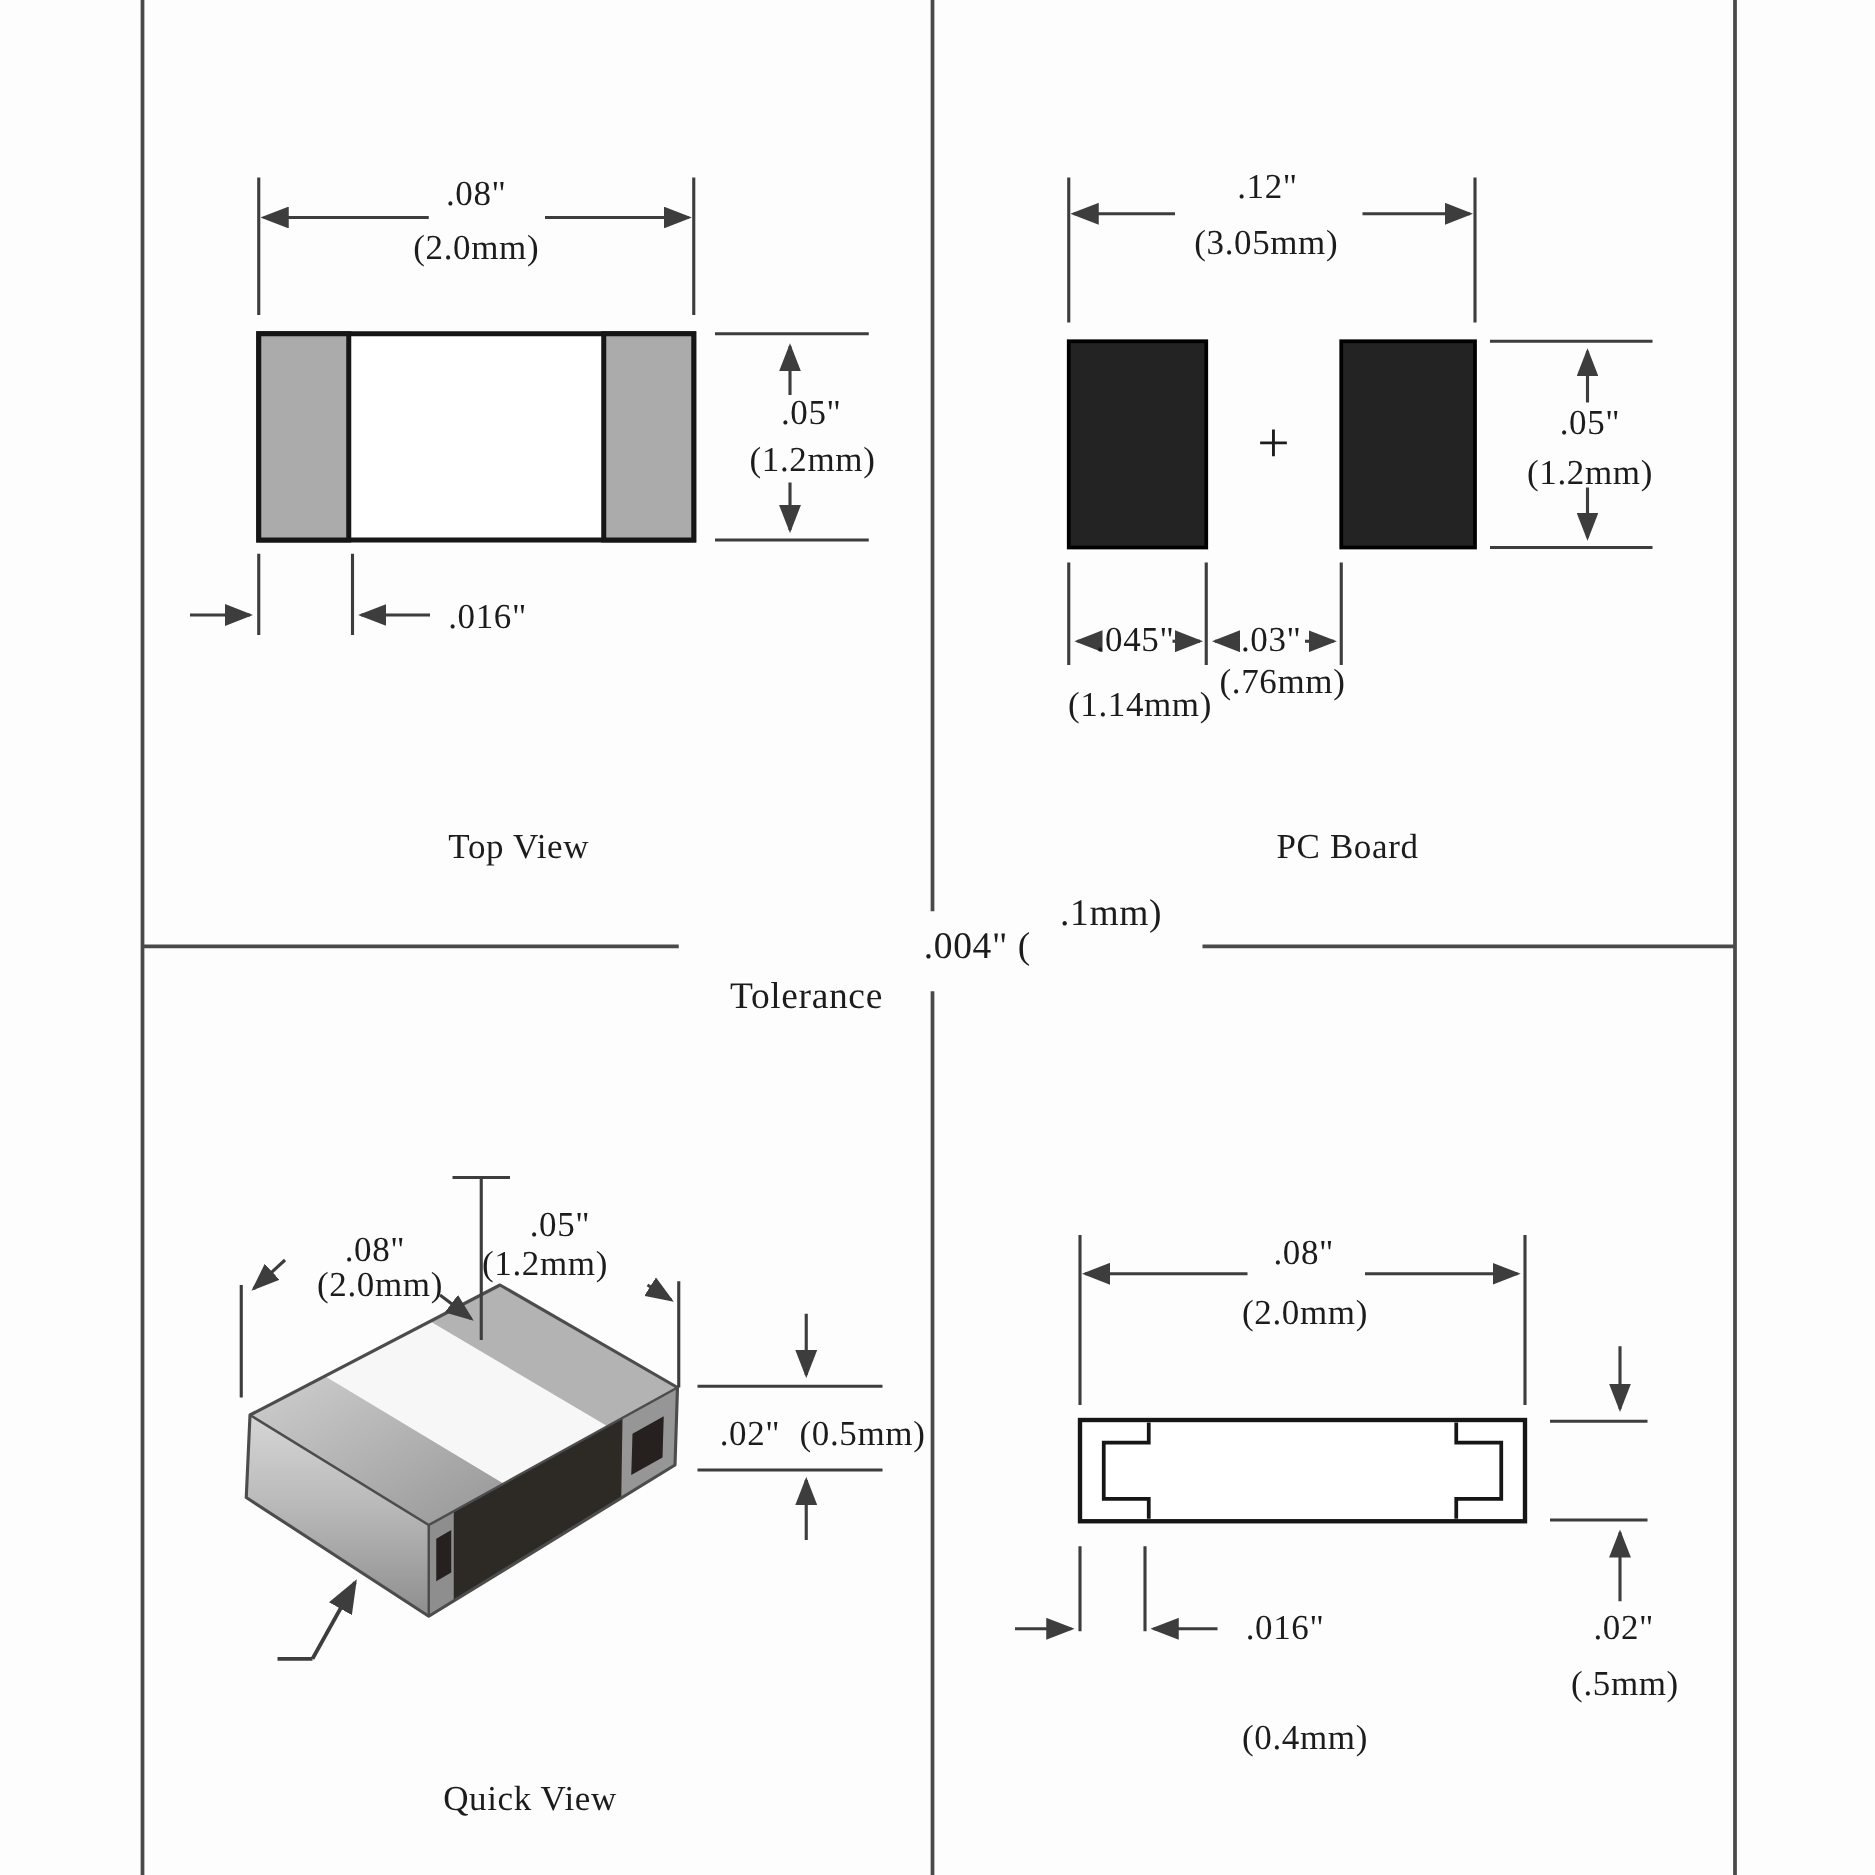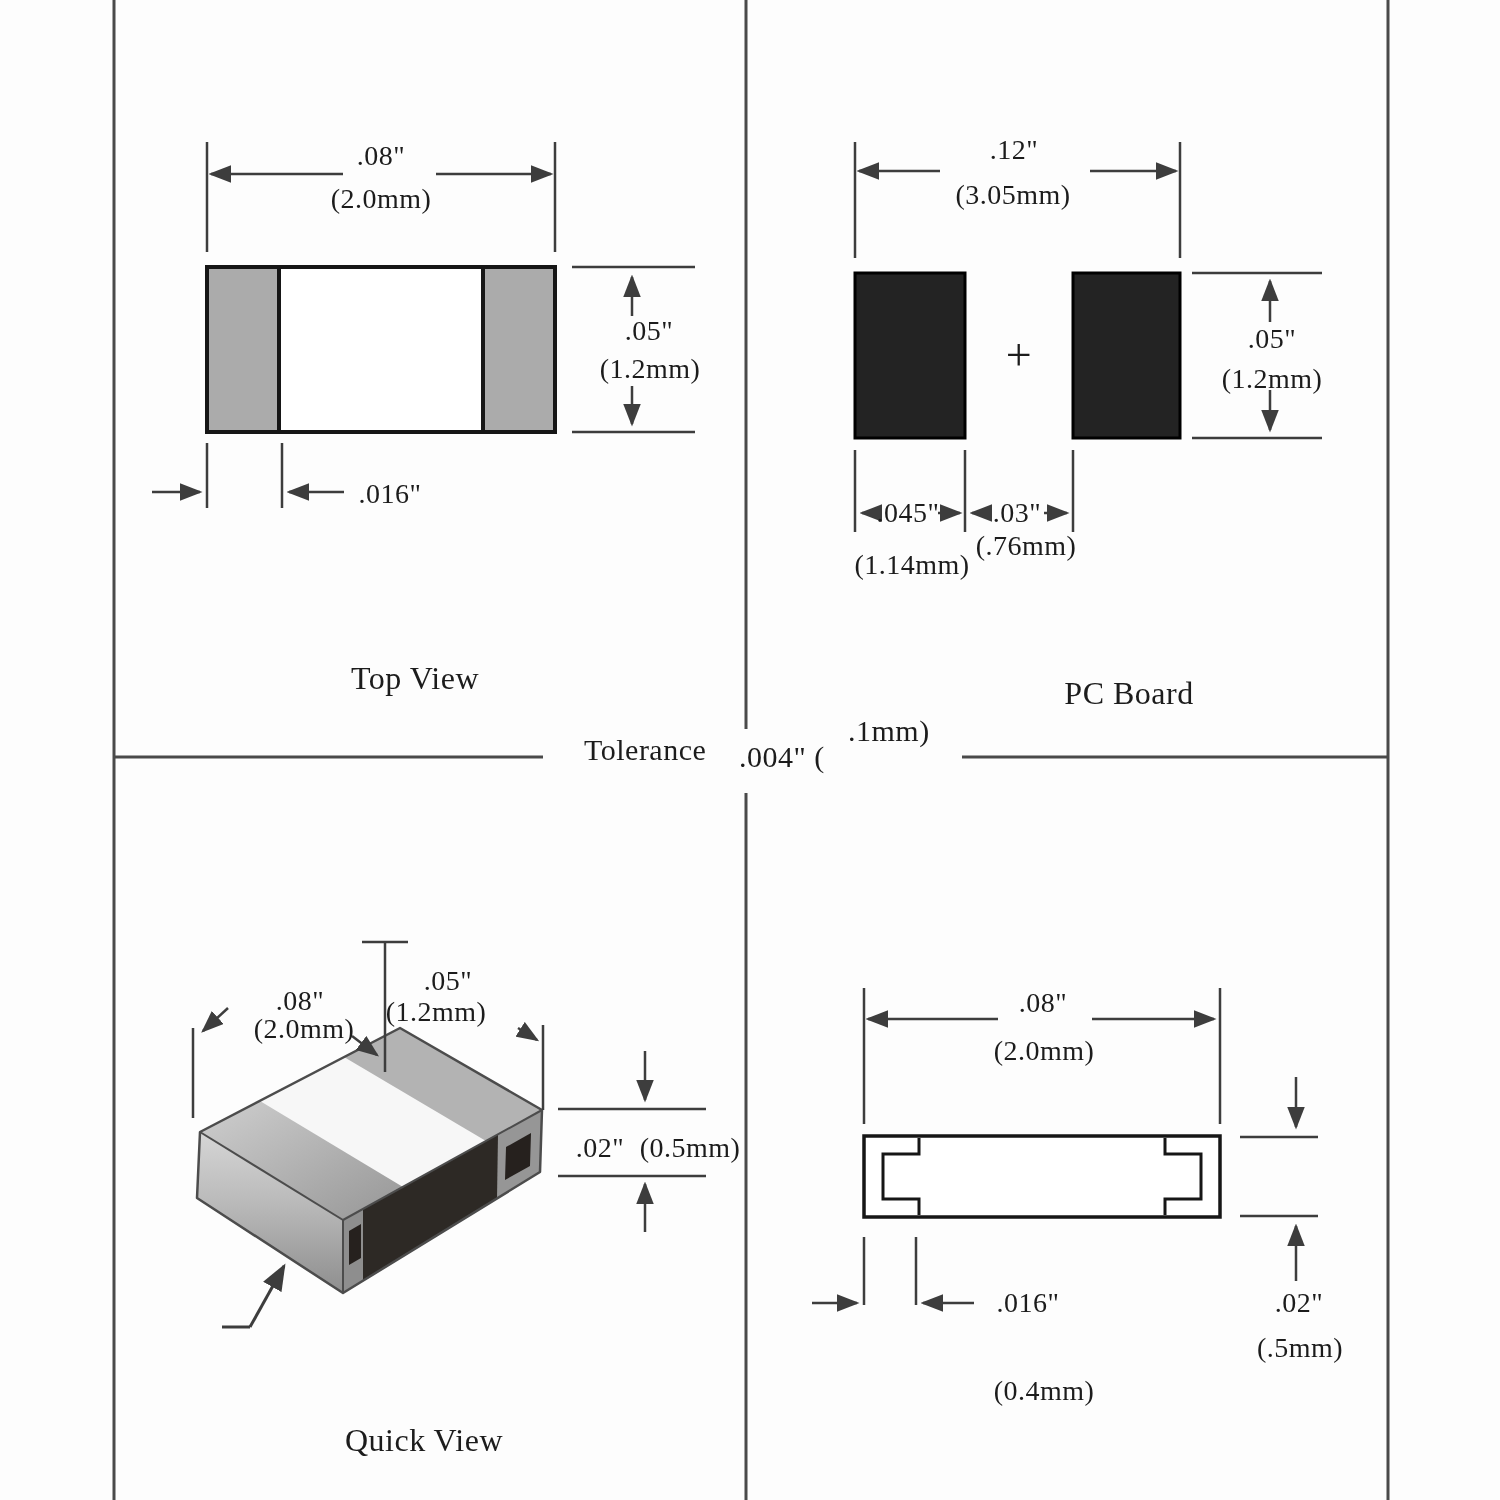--- a/index.html
+++ b/index.html
@@ -12,21 +12,21 @@
   }
   #linework{position:absolute;left:0;top:0;width:1500px;height:1500px;}
   .t{
     position:absolute;
     transform:translate(-50%,-50%);
     white-space:nowrap;
     color:#1c1c1c;
     font-size:28px;
     letter-spacing:0.5px;
   }
-  .t.caption{font-size:32px;letter-spacing:0.5px;}
+  .t.caption{font-size:28px;letter-spacing:0.5px;}
   .t.tol{transform:translate(0,-50%);font-size:30px;}
   .t.plus{font-size:46px;font-weight:400;}
   .t.note{font-size:27px;}
 </style>
 </head>
 <body>
 
 <div id="canvas">
 
   <svg id="linework" viewBox="0 0 1500 1500">
@@ -170,23 +170,23 @@
 
   <div class="t" style="left:1014px;top:150px;">.12"</div>
   <div class="t" style="left:1013px;top:195px;text-align:right;">(3.05mm)</div>
   <div class="t plus" style="left:1019px;top:354px;">+</div>
   <div class="t" style="left:1272px;top:339px;">.05"</div>
   <div class="t" style="left:1272px;top:379px;">(1.2mm)</div>
   <div class="t" style="left:908px;top:513px;">.045"</div>
   <div class="t" style="left:1017px;top:513px;">.03"</div>
   <div class="t" style="left:912px;top:546px;margin-top:19px;">(1.14mm)</div>
   <div class="t" style="left:1026px;top:546px;">(.76mm)</div>
-  <div class="t caption" style="left:1129px;top:678px;margin-top:15px;">PC Board</div>
-
-  <div class="t tol" style="left:584px;top:750px;text-align:center;">Tolerance</div>
+  <div class="t caption" style="left:1078px;top:678px;">PC Board</div>
+
+  <div class="t tol" style="left:584px;top:797px;text-align:center;">Tolerance</div>
   <div class="t tol" style="left:739px;top:757px;">.004" (</div>
   <div class="t tol" style="left:848px;top:731px;">.1mm)</div>
 
   <div class="t" style="left:300px;top:1001px;">.08"</div>
   <div class="t" style="left:304px;top:1029px;">(2.0mm)</div>
   <div class="t" style="left:448px;top:981px;">.05"</div>
   <div class="t" style="left:436px;top:1012px;">(1.2mm)</div>
   <div class="t" style="left:600px;top:1148px;">.02"</div>
   <div class="t" style="left:690px;top:1148px;">(0.5mm)</div>
   <div class="t caption" style="left:424px;top:1440px;">Quick View</div>

